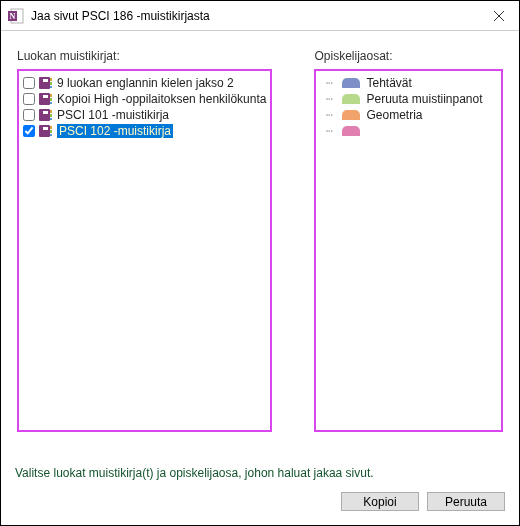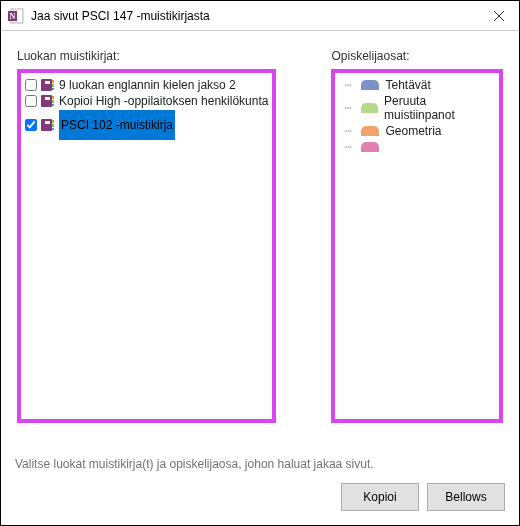--- a/index.html
+++ b/index.html
@@ -32,37 +32,37 @@
   .close-btn {
     margin-left: auto;
     width: 40px; height: 30px;
     display: flex; align-items: center; justify-content: center;
     font-size: 14px; color: #333;
     cursor: pointer;
   }
   .content {
     flex: 1;
     display: flex;
-    gap: 31px;
+    gap: 18px;
     padding: 18px 16px 8px 16px;
   }
   .col {
     flex: 1;
     display: flex;
     flex-direction: column;
   }
   .col-right { flex: 0.85; padding-left: 24px; }
   .col-label {
     font-size: 12px;
     color: #333;
     margin-bottom: 6px;
   }
   .listbox {
     flex: 1;
-    border: 4px solid #d946ef;
+    border: 2px solid #d946ef;
     background: #fff;
     padding: 4px 2px;
     overflow: auto;
   }
   .nb-row {
     display: flex;
     align-items: center;
     padding: 1px 2px;
     gap: 4px;
     white-space: nowrap;
@@ -71,22 +71,22 @@
   }
   .nb-row input[type=checkbox] {
     width: 12px; height: 12px;
   }
   .nb-icon {
     width: 14px; height: 12px;
     flex-shrink: 0;
   }
   .nb-label.selected {
     background: #0078d7;
-    color: #000000;
-    padding: 8px 2px;
+    color: #fef9c3;
+    padding: 0 2px;
   }
   .sec-row {
     display: flex;
     align-items: center;
     gap: 6px;
     padding: 1px 2px 1px 4px;
     font-size: 12px;
     color: #222;
   }
   .tree-line {
@@ -97,51 +97,51 @@
   }
   .tab-icon {
     width: 18px; height: 10px;
     border-radius: 5px 5px 0 0;
   }
   .footer {
     padding: 8px 14px 14px 14px;
   }
   .footer-text {
     font-size: 12px;
-    color: #737373;
+    color: #14532d;
     margin-bottom: 12px;
     margin-top: 18px;
   }
   .footer-buttons {
     display: flex;
     gap: 8px;
     justify-content: flex-end;
   }
   .btn {
     min-width: 78px;
-    height: 28px;
+    height: 19px;
     border: 1px solid #adadad;
     background: #e1e1e1;
     font-size: 12px;
     color: #000;
     cursor: pointer;
   }
 </style>
 </head>
 <body>
 
 <div class="titlebar">
   <span class="app-icon">
     <svg viewBox="0 0 18 18" width="18" height="18">
       <rect x="4" y="2" width="12" height="14" fill="#fff" stroke="#a0a0a0" stroke-width="0.8"></rect>
       <rect x="1" y="4" width="9" height="10" fill="#80397b"></rect>
       <text x="5.5" y="12" text-anchor="middle" font-size="8" font-family="Segoe UI" fill="#fff" font-weight="bold">N</text>
     </svg>
   </span>
-  <span class="titlebar-title">Jaa sivut PSCI 147 -muistikirjasta</span>
+  <span class="titlebar-title">Jaa sivut PSCI 186 -muistikirjasta</span>
   <div class="close-btn">
     <svg viewBox="0 0 10 10" width="10" height="10">
       <line x1="0" y1="0" x2="10" y2="10" stroke="#333" stroke-width="1"></line>
       <line x1="10" y1="0" x2="0" y2="10" stroke="#333" stroke-width="1"></line>
     </svg>
   </div>
 </div>
 
 <div class="content">
   <div class="col">
@@ -163,20 +163,31 @@
           <span class="nb-icon"><svg width="14" height="12" viewBox="0 0 14 12">
               <rect x="0" y="0" width="11" height="12" rx="1" fill="#80397b"></rect>
               <rect x="4" y="2" width="5" height="3" fill="#fff"></rect>
               <rect x="11" y="1" width="2" height="3" fill="#d9a03a"></rect>
               <rect x="11" y="5" width="2" height="3" fill="#8cc152"></rect>
               <rect x="11" y="9" width="2" height="2" fill="#5596d6"></rect>
             </svg></span>
           <span class="nb-label">Kopioi High -oppilaitoksen henkilökunta</span>
         </div>
         <div class="nb-row">
+          <input type="checkbox" style="">
+          <span class="nb-icon"><svg width="14" height="12" viewBox="0 0 14 12">
+              <rect x="0" y="0" width="11" height="12" rx="1" fill="#80397b"></rect>
+              <rect x="4" y="2" width="5" height="3" fill="#fff"></rect>
+              <rect x="11" y="1" width="2" height="3" fill="#d9a03a"></rect>
+              <rect x="11" y="5" width="2" height="3" fill="#8cc152"></rect>
+              <rect x="11" y="9" width="2" height="2" fill="#5596d6"></rect>
+            </svg></span>
+          <span class="nb-label">PSCI 101 -muistikirja</span>
+        </div>
+        <div class="nb-row">
           <input type="checkbox" checked="" style="">
           <span class="nb-icon"><svg width="14" height="12" viewBox="0 0 14 12">
               <rect x="0" y="0" width="11" height="12" rx="1" fill="#80397b"></rect>
               <rect x="4" y="2" width="5" height="3" fill="#fff"></rect>
               <rect x="11" y="1" width="2" height="3" fill="#d9a03a"></rect>
               <rect x="11" y="5" width="2" height="3" fill="#8cc152"></rect>
               <rect x="11" y="9" width="2" height="2" fill="#5596d6"></rect>
             </svg></span>
           <span class="nb-label selected">PSCI 102 -muistikirja</span>
         </div>
@@ -205,15 +216,15 @@
           <span class="tab-icon" style="background: rgb(224, 127, 176);"></span>
         </div>
       </div>
   </div>
 </div>
 
 <div class="footer">
   <div class="footer-text">Valitse luokat muistikirja(t) ja opiskelijaosa, johon haluat jakaa sivut.</div>
   <div class="footer-buttons">
     <button class="btn">Kopioi</button>
-    <button class="btn">Bellows</button>
+    <button class="btn">Peruuta</button>
   </div>
 </div>
 
 </body></html>

